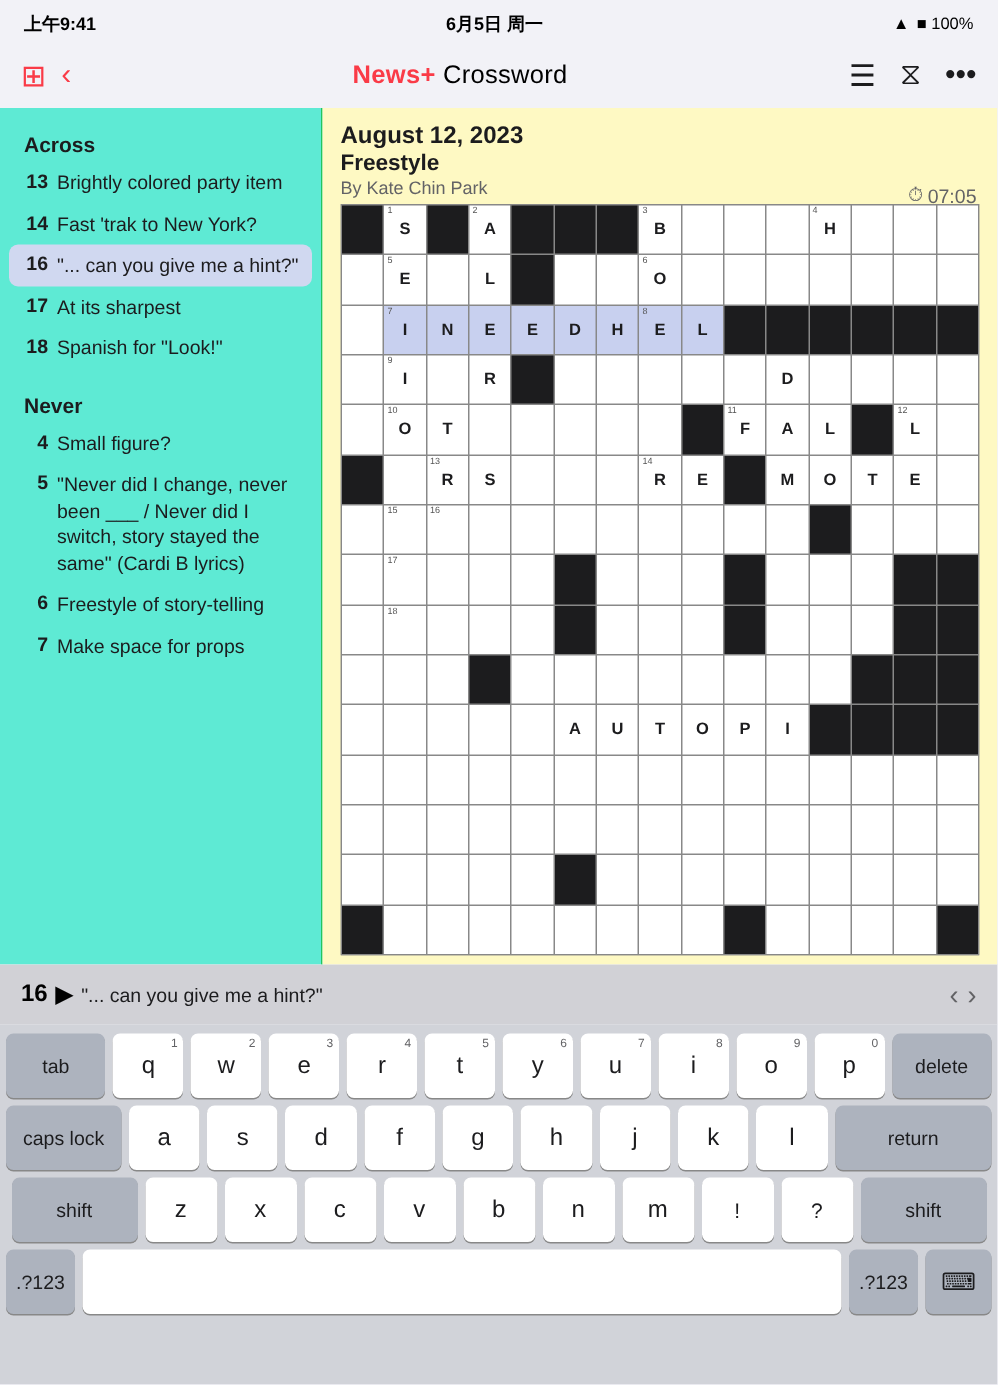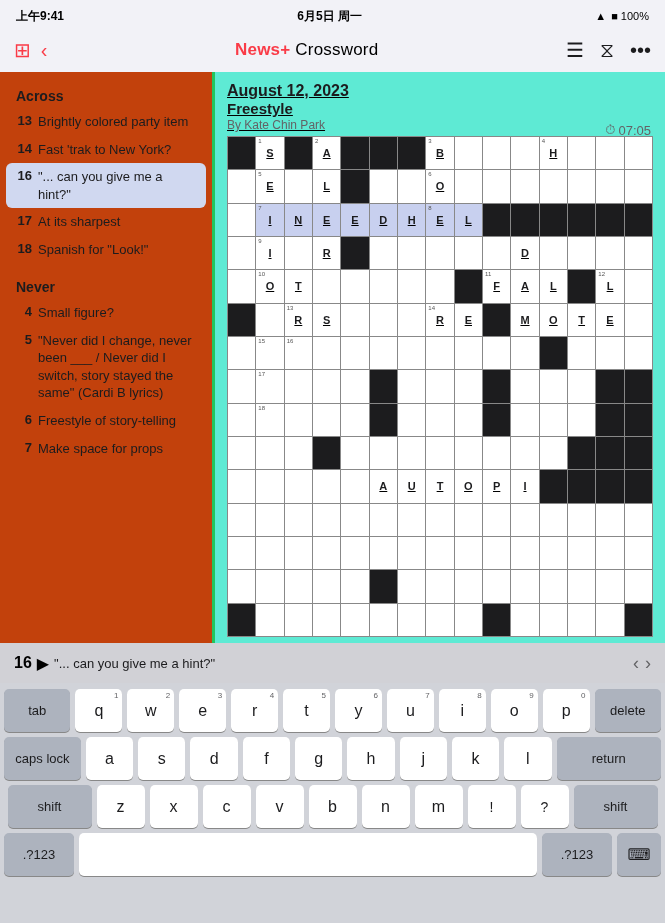--- a/index.html
+++ b/index.html
@@ -50,24 +50,24 @@
       display: flex;
       height: calc(923px - 28px - 44px - 280px);
       overflow: hidden;
       background: #f2f2f7;
     }
 
     
     .clue-sidebar {
       width: 215px;
       min-width: 215px;
-      background: #c2410c;
+      background: #5eead4;
       overflow-y: auto;
       padding: 10px 0;
-      border-right: 3px solid #22c55e;
+      border-right: 1px solid #22c55e;
     }
     .clue-section-title {
       font-size: 14px;
       font-weight: 700;
       color: #1c1c1e;
       padding: 6px 16px 4px;
     }
     .clue-item {
       display: flex;
       padding: 5px 14px;
@@ -100,23 +100,22 @@
     .clue-divider {
       height: 10px;
     }
 
     
     .crossword-area {
       flex: 1;
       padding: 10px 12px 6px;
       display: flex;
       flex-direction: column;
-      background: #5eead4;
+      background: #fef9c3;
       overflow: hidden;
-      text-decoration: underline;
     }
     .puzzle-header { margin-bottom: 4px; }
     .puzzle-date { font-size: 16px; font-weight: 700; color: #1c1c1e; }
     .puzzle-type { font-size: 15px; font-weight: 700; color: #1c1c1e; }
     .puzzle-author { font-size: 12px; color: #636366; margin-top: 1px; }
     .puzzle-timer {
       position: absolute;
       right: 14px;
       font-size: 13px;
       color: #636366;
@@ -219,21 +218,21 @@
       font-size: 13px;
       font-weight: 500;
     }
     .key-letter { width: 48px; }
     .key-tab { width: 68px; }
     .key-delete { width: 68px; }
     .key-caps { width: 78px; }
     .key-return { width: 106px; }
     .key-shift { width: 84px; }
     .key-shift-r { width: 84px; }
-    .key-123 { width: 70px; justify-content: center; }
+    .key-123 { width: 46px; justify-content: center; }
     .key-space { flex: 1; min-width: 240px; }
     .key-emoji { width: 44px; background: #adb3be; }
   </style>
 </head>
 <body>
 
 <div class="status-bar">
   <span class="status-time">上午9:41</span>
   <span class="status-time">6月5日 周一</span>
   <div class="status-right">

